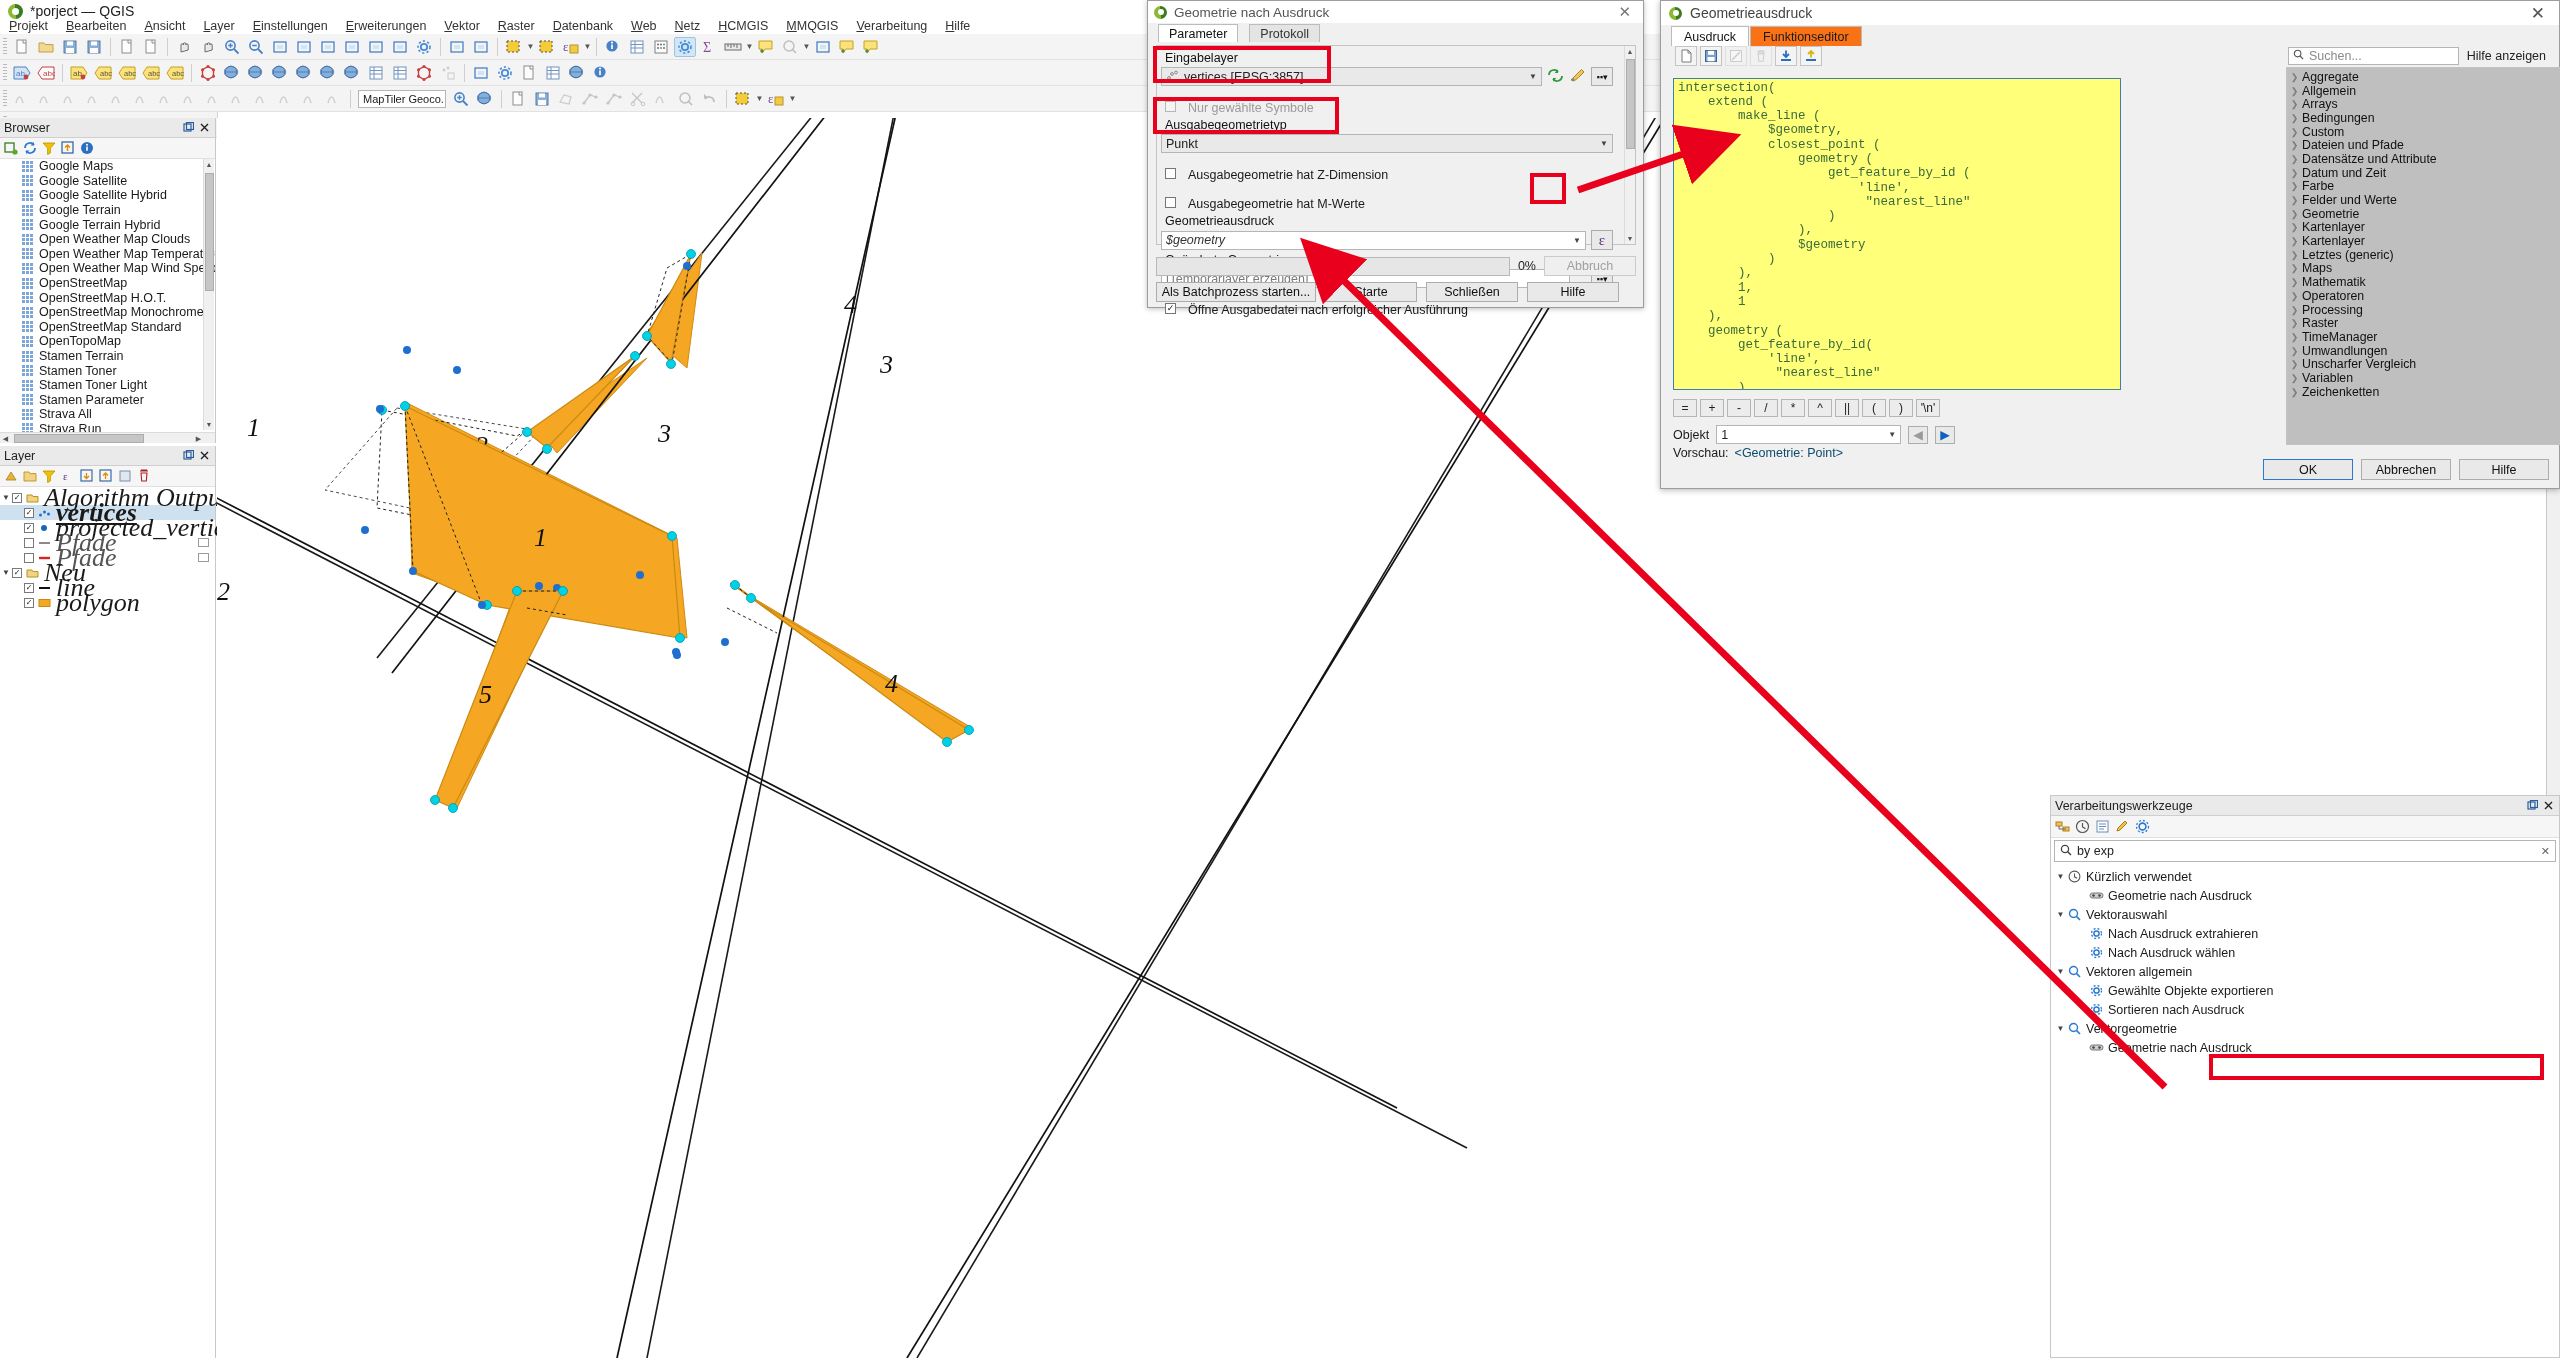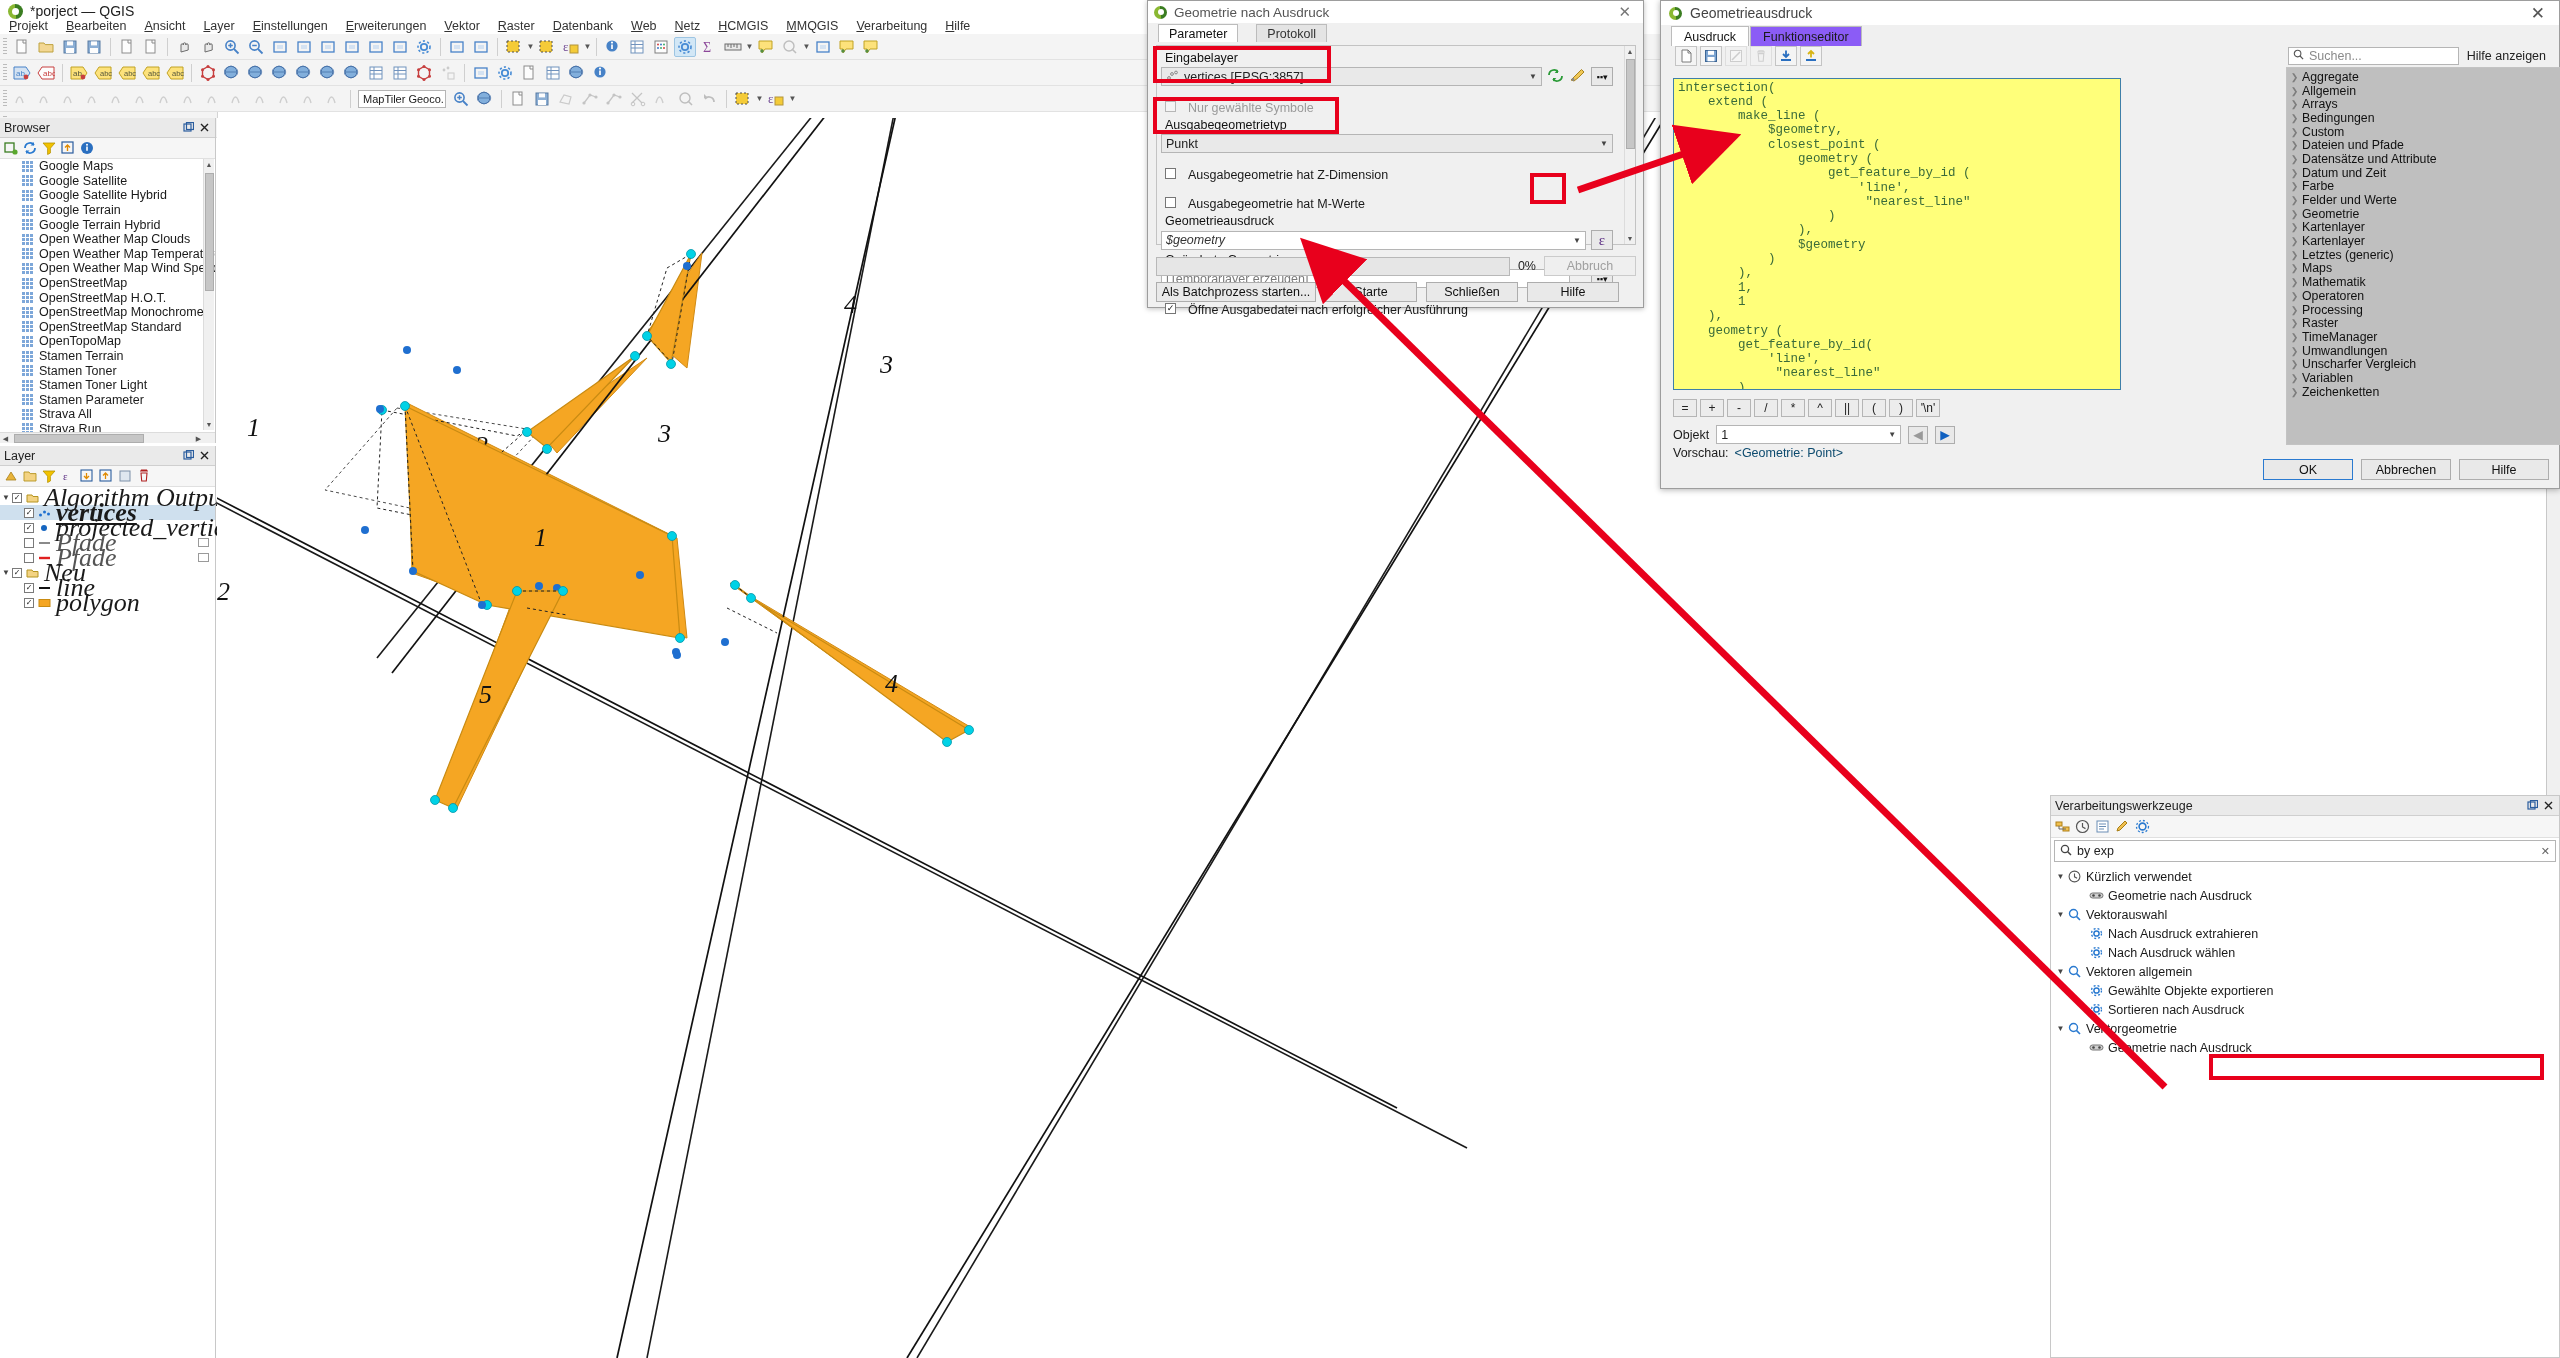--- a/index.html
+++ b/index.html
@@ -147,21 +147,21 @@
     position:absolute;left:1147px;top:0;width:497px;height:308px;
     background:#f0f0f0;border:1px solid #9d9d9d;box-shadow:0 1px 5px rgba(0,0,0,.25);
   }
   #algDialog .dlg-title{
     height:22px;background:#fff;display:flex;align-items:center;gap:7px;padding:0 6px;font-size:13.5px;color:#555;
   }
   #algDialog .dlg-title .x{margin-left:auto;font-size:15px;color:#777;padding:0 6px}
   .tabs{display:flex;align-items:flex-end;height:19px;padding-left:10px;background:#f0f0f0}
   .tab{
     height:18px;padding:0 10px;font-size:12.5px;display:flex;align-items:center;
-    border:1px solid #bcbcbc;border-bottom:none;background:#e4e4e4;color:#333;margin-right:18px;
+    border:1px solid #bcbcbc;border-bottom:none;background:#e4e4e4;color:#333;margin-right:11px;
   }
   .tab.on{background:#fff;color:#111}
   .dlg-body{
     position:absolute;left:8px;top:44px;width:480px;height:200px;
     background:#f0f0f0;border:1px solid #c3c3c3;
   }
   .fld-label{font-size:12.5px;color:#111;margin:3px 0 2px 4px}
   .combo{
     height:19px;border:1px solid #b5b5b5;background:#e9e9e9;display:flex;align-items:center;
     padding:0 4px;font-size:12.5px;color:#222;
@@ -186,21 +186,21 @@
   .redbox{position:absolute;border:4px solid #e8001c;pointer-events:none}
 
   
   #exprDialog{
     position:absolute;left:1660px;top:0;width:900px;height:489px;
     background:#f0f0f0;border:1px solid #9d9d9d;box-shadow:0 1px 6px rgba(0,0,0,.3);
   }
   #exprDialog .dlg-title{height:24px;background:#fff;display:flex;align-items:center;gap:8px;padding:0 8px;font-size:14px;color:#444}
   #exprDialog .dlg-title .x{margin-left:auto;font-size:17px;color:#555;padding:0 6px}
   .etabs{display:flex;align-items:flex-end;height:21px;padding-left:10px}
-  .etab{height:20px;padding:0 12px;font-size:12.5px;display:flex;align-items:center;border:1px solid #bcbcbc;border-bottom:none;background:#8b5cf6;margin-right:1px}
+  .etab{height:20px;padding:0 12px;font-size:12.5px;display:flex;align-items:center;border:1px solid #bcbcbc;border-bottom:none;background:#f97316;margin-right:1px}
   .etab.on{background:#fff;color:#111}
   .expr-toolbar{display:flex;align-items:center;gap:3px;padding:3px 4px}
   .ebtn{width:22px;height:20px;border:1px solid #c4c4c4;background:#f4f4f4;display:flex;align-items:center;justify-content:center}
   .ebtn.dim{opacity:.4}
   .code{
     position:absolute;left:12px;top:64px;width:448px;height:312px;
     background:#ffff7a;border:1px solid #3f7fa8;
     font-family:"Liberation Mono", monospace;font-size:12.5px;color:#3a6b3a;
     white-space:pre;padding:2px 4px;overflow:hidden;line-height:14.3px;
   }

